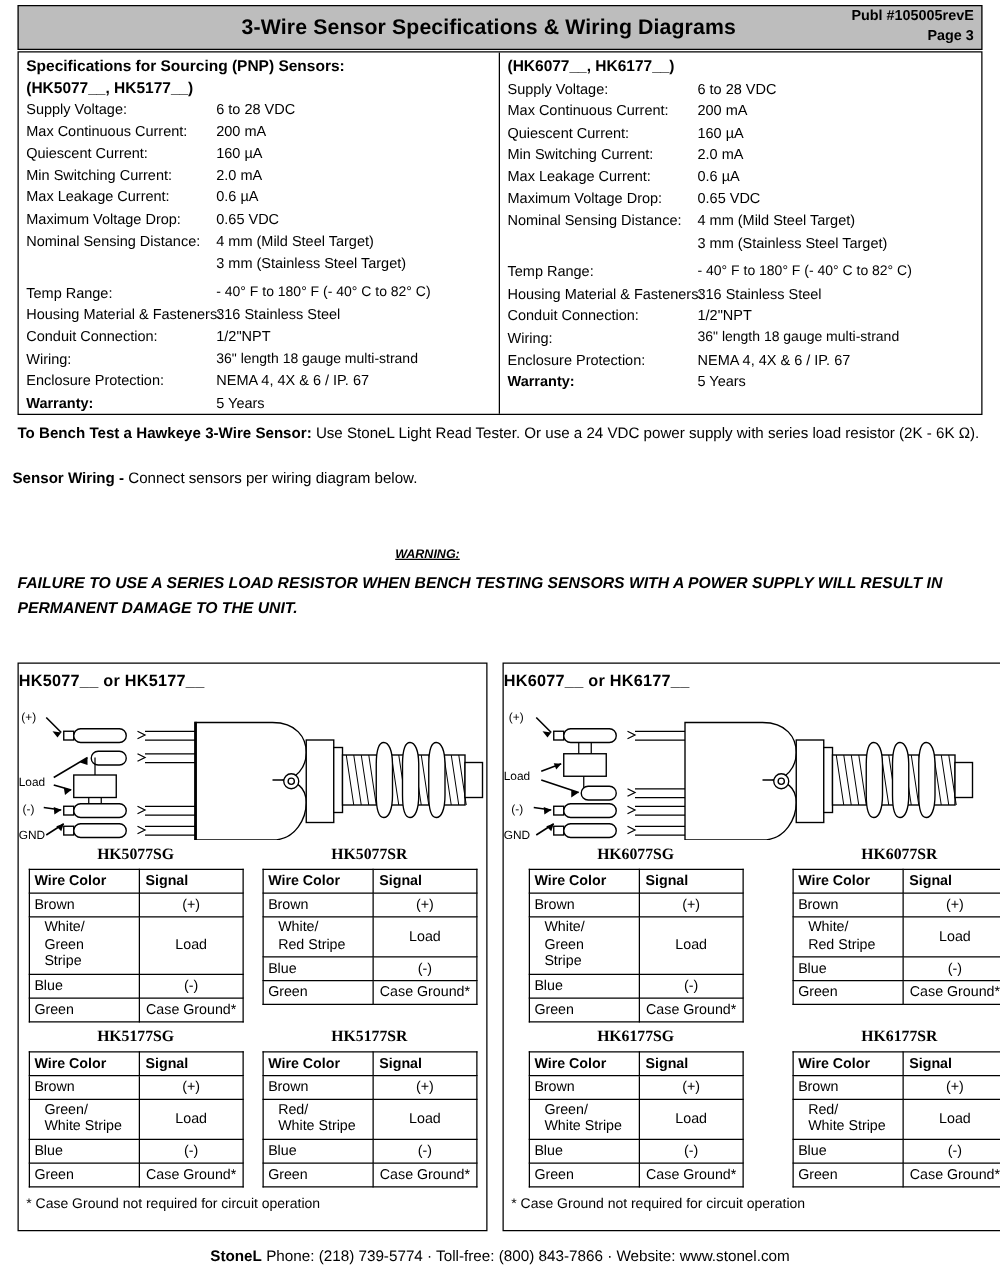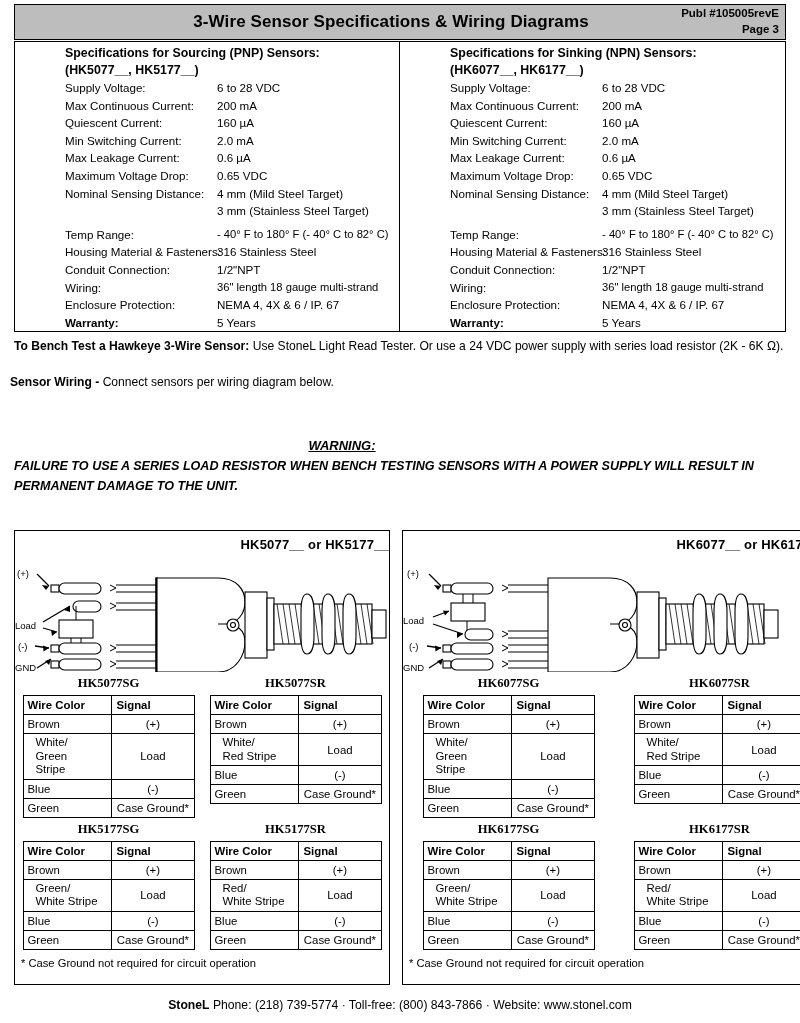--- a/index.html
+++ b/index.html
@@ -28,21 +28,21 @@
     width: 130px; padding-right: 6px; text-align: right;
     font-size: 11.5px; font-weight: bold; line-height: 1.35;
   }
 
   
   .spec-wrap {
     position: absolute; left: 14px; top: 41px; width: 772px; height: 291px;
     border: 1px solid #000;
     display: flex;
   }
-  .spec-col { width: 50%; position: relative; padding: 3px 6px 0 6px; margin-left: 44px; }
+  .spec-col { width: 50%; position: relative; padding: 3px 6px 0 6px; }
   .spec-col.left { border-right: 1px solid #000; }
   .spec-head { font-size: 12.4px; font-weight: bold; line-height: 1.33; }
   .spec-rows { margin-top: 1px; }
   .spec-row {
     display: flex; font-size: 11.6px; line-height: 17.6px; height: 17.6px;
     white-space: nowrap;
   }
   .spec-row .lbl { width: 152px; flex: none; }
   .spec-row .val { flex: 1; }
   .spec-row.bold .lbl, .spec-row.bold .val { font-weight: bold; }
@@ -58,39 +58,39 @@
   .bench b { font-weight: bold; }
   .sensor-wiring {
     position: absolute; left: 10px; top: 374px; width: 770px;
     font-size: 12.1px; line-height: 17.5px;
   }
 
   
   .warn-title {
     position: absolute; left: 0; top: 438px; width: 684px;
     text-align: center;
-    font-size: 13px; font-weight: bold; font-style: italic;
+    font-size: 10px; font-weight: bold; font-style: italic;
     text-decoration: underline;
   }
   .warn-body {
     position: absolute; left: 14px; top: 456px; width: 774px;
     font-size: 12.6px; font-weight: bold; font-style: italic;
     line-height: 20px;
   }
 
   
   .panel {
     position: absolute; top: 530px; height: 455px;
     border: 1px solid #000;
   }
   .panel.left  { left: 14px;  width: 376px; }
   .panel.right { left: 402px; width: 424px; }
 
   .panel-title {
-    text-align: right; font-size: 13px; font-weight: bold;
+    text-align: left; font-size: 13px; font-weight: bold;
     margin-top: 6px; letter-spacing: 0.2px;
   }
 
   .diagram { position: relative; height: 118px; margin-top: 2px; }
   .diagram svg { display: block; }
 
   
   .tbl-row2 { display: flex; justify-content: space-around; margin-top: 4px; }
   .tbl-block { width: 172px; }
   .tbl-caption {
@@ -200,21 +200,20 @@
             <span class="val">NEMA 4, 4X &amp; 6 / IP. 67</span>
           </div>
           <div class="spec-row bold">
             <span class="lbl">Warranty:</span>
             <span class="val">5 Years</span>
           </div>
         </div>
     </div>
     <div class="spec-col right">
       <div class="spec-head">
-        <div>Specifications for Sinking (NPN) Sensors:</div>
         <div>(HK6077__, HK6177__)</div>
       </div>
       <div class="spec-rows">
           <div class="spec-row">
             <span class="lbl">Supply Voltage:</span>
             <span class="val">6 to 28 VDC</span>
           </div>
           <div class="spec-row">
             <span class="lbl">Max Continuous Current:</span>
             <span class="val">200 mA</span>

